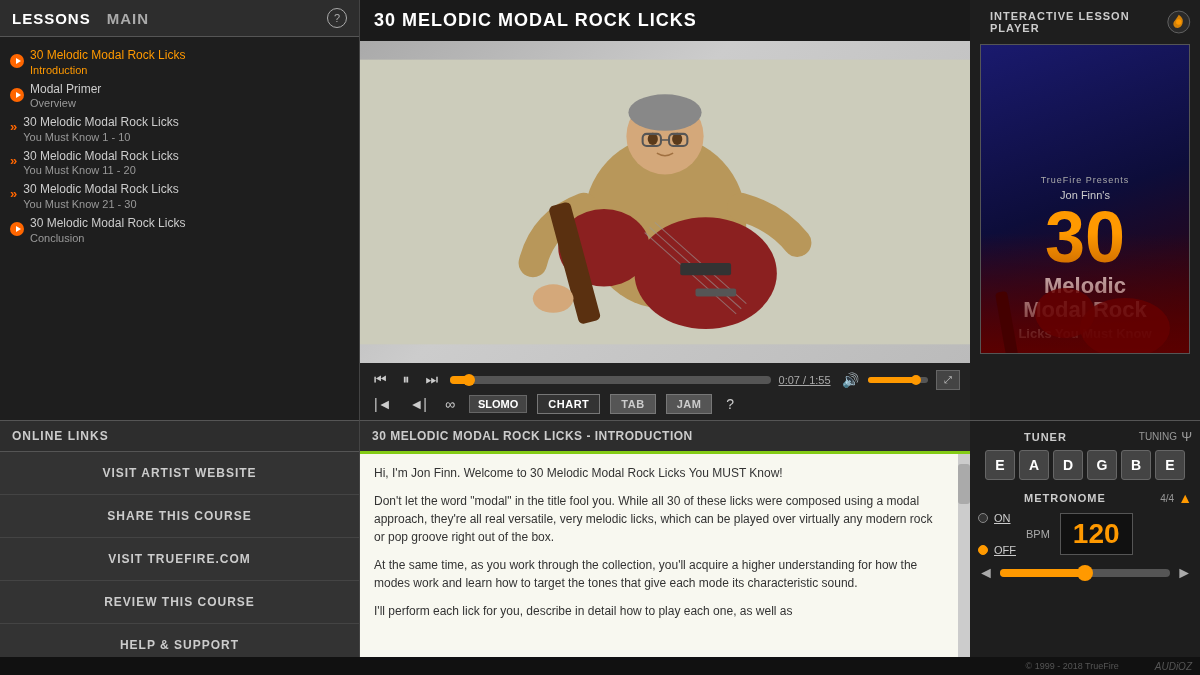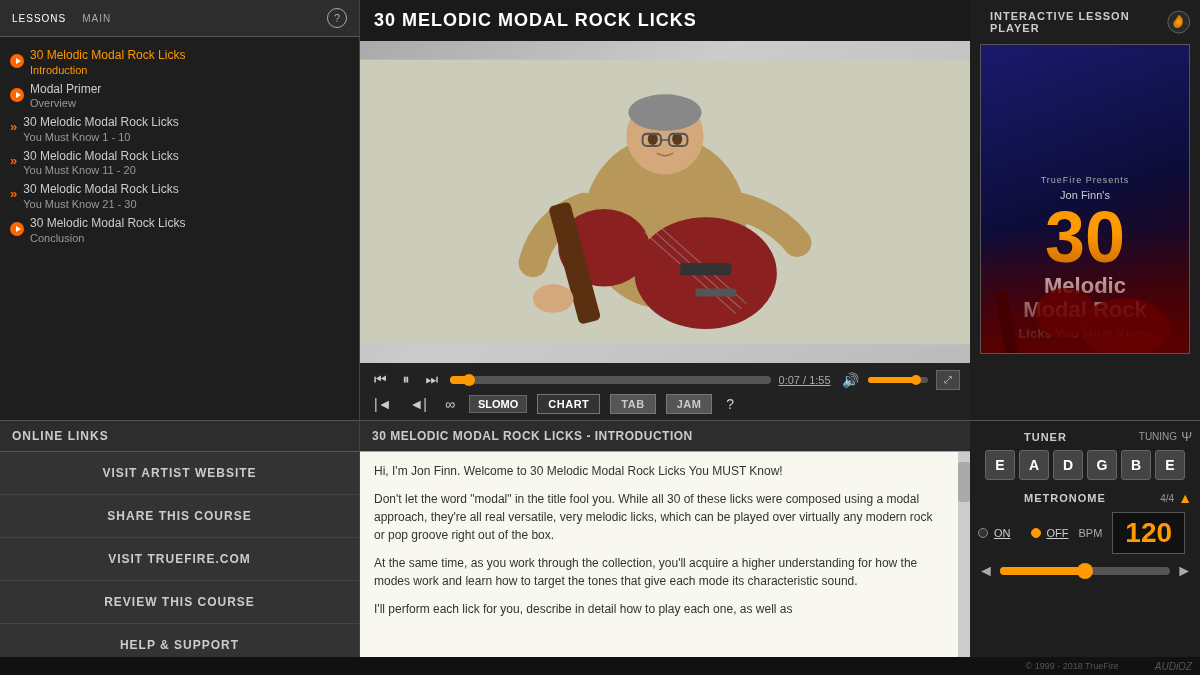--- a/index.html
+++ b/index.html
@@ -48,22 +48,22 @@
       background: #2d2d2d;
       border-bottom: 1px solid #555;
     }
 
     .sidebar-header-tabs {
       display: flex;
       gap: 16px;
     }
 
     .sidebar-tab {
-      font-size: 10px;
-      font-weight: normal;
+      font-size: 15px;
+      font-weight: bold;
       color: #aaa;
       letter-spacing: 1px;
       cursor: pointer;
     }
     .sidebar-tab.active {
       color: #fff;
     }
 
     .help-icon {
       width: 20px;
@@ -453,21 +453,21 @@
       border-top: 1px solid #555;
     }
 
     .desc-title {
       padding: 8px 12px;
       background: #2d2d2d;
       font-size: 12px;
       font-weight: bold;
       color: #ccc;
       letter-spacing: 0.5px;
-      border-bottom: 1px solid #84cc16;
+      border-bottom: 3px solid #84cc16;
     }
 
     .desc-content {
       flex: 1;
       padding: 10px 14px;
       background: #f8f8f0;
       overflow-y: auto;
       font-size: 12px;
       color: #333;
       line-height: 1.5;
@@ -543,21 +543,21 @@
     .metronome-section {}
 
     .metro-controls {
       display: flex;
       flex-direction: column;
       gap: 8px;
     }
 
     .metro-onoff {
       display: flex;
-      flex-direction: row;
+      flex-direction: column;
       gap: 20px;
       text-decoration: underline;
     }
 
     .radio-row {
       display: flex;
       align-items: center;
       gap: 6px;
       font-size: 11px;
       color: #ccc;

